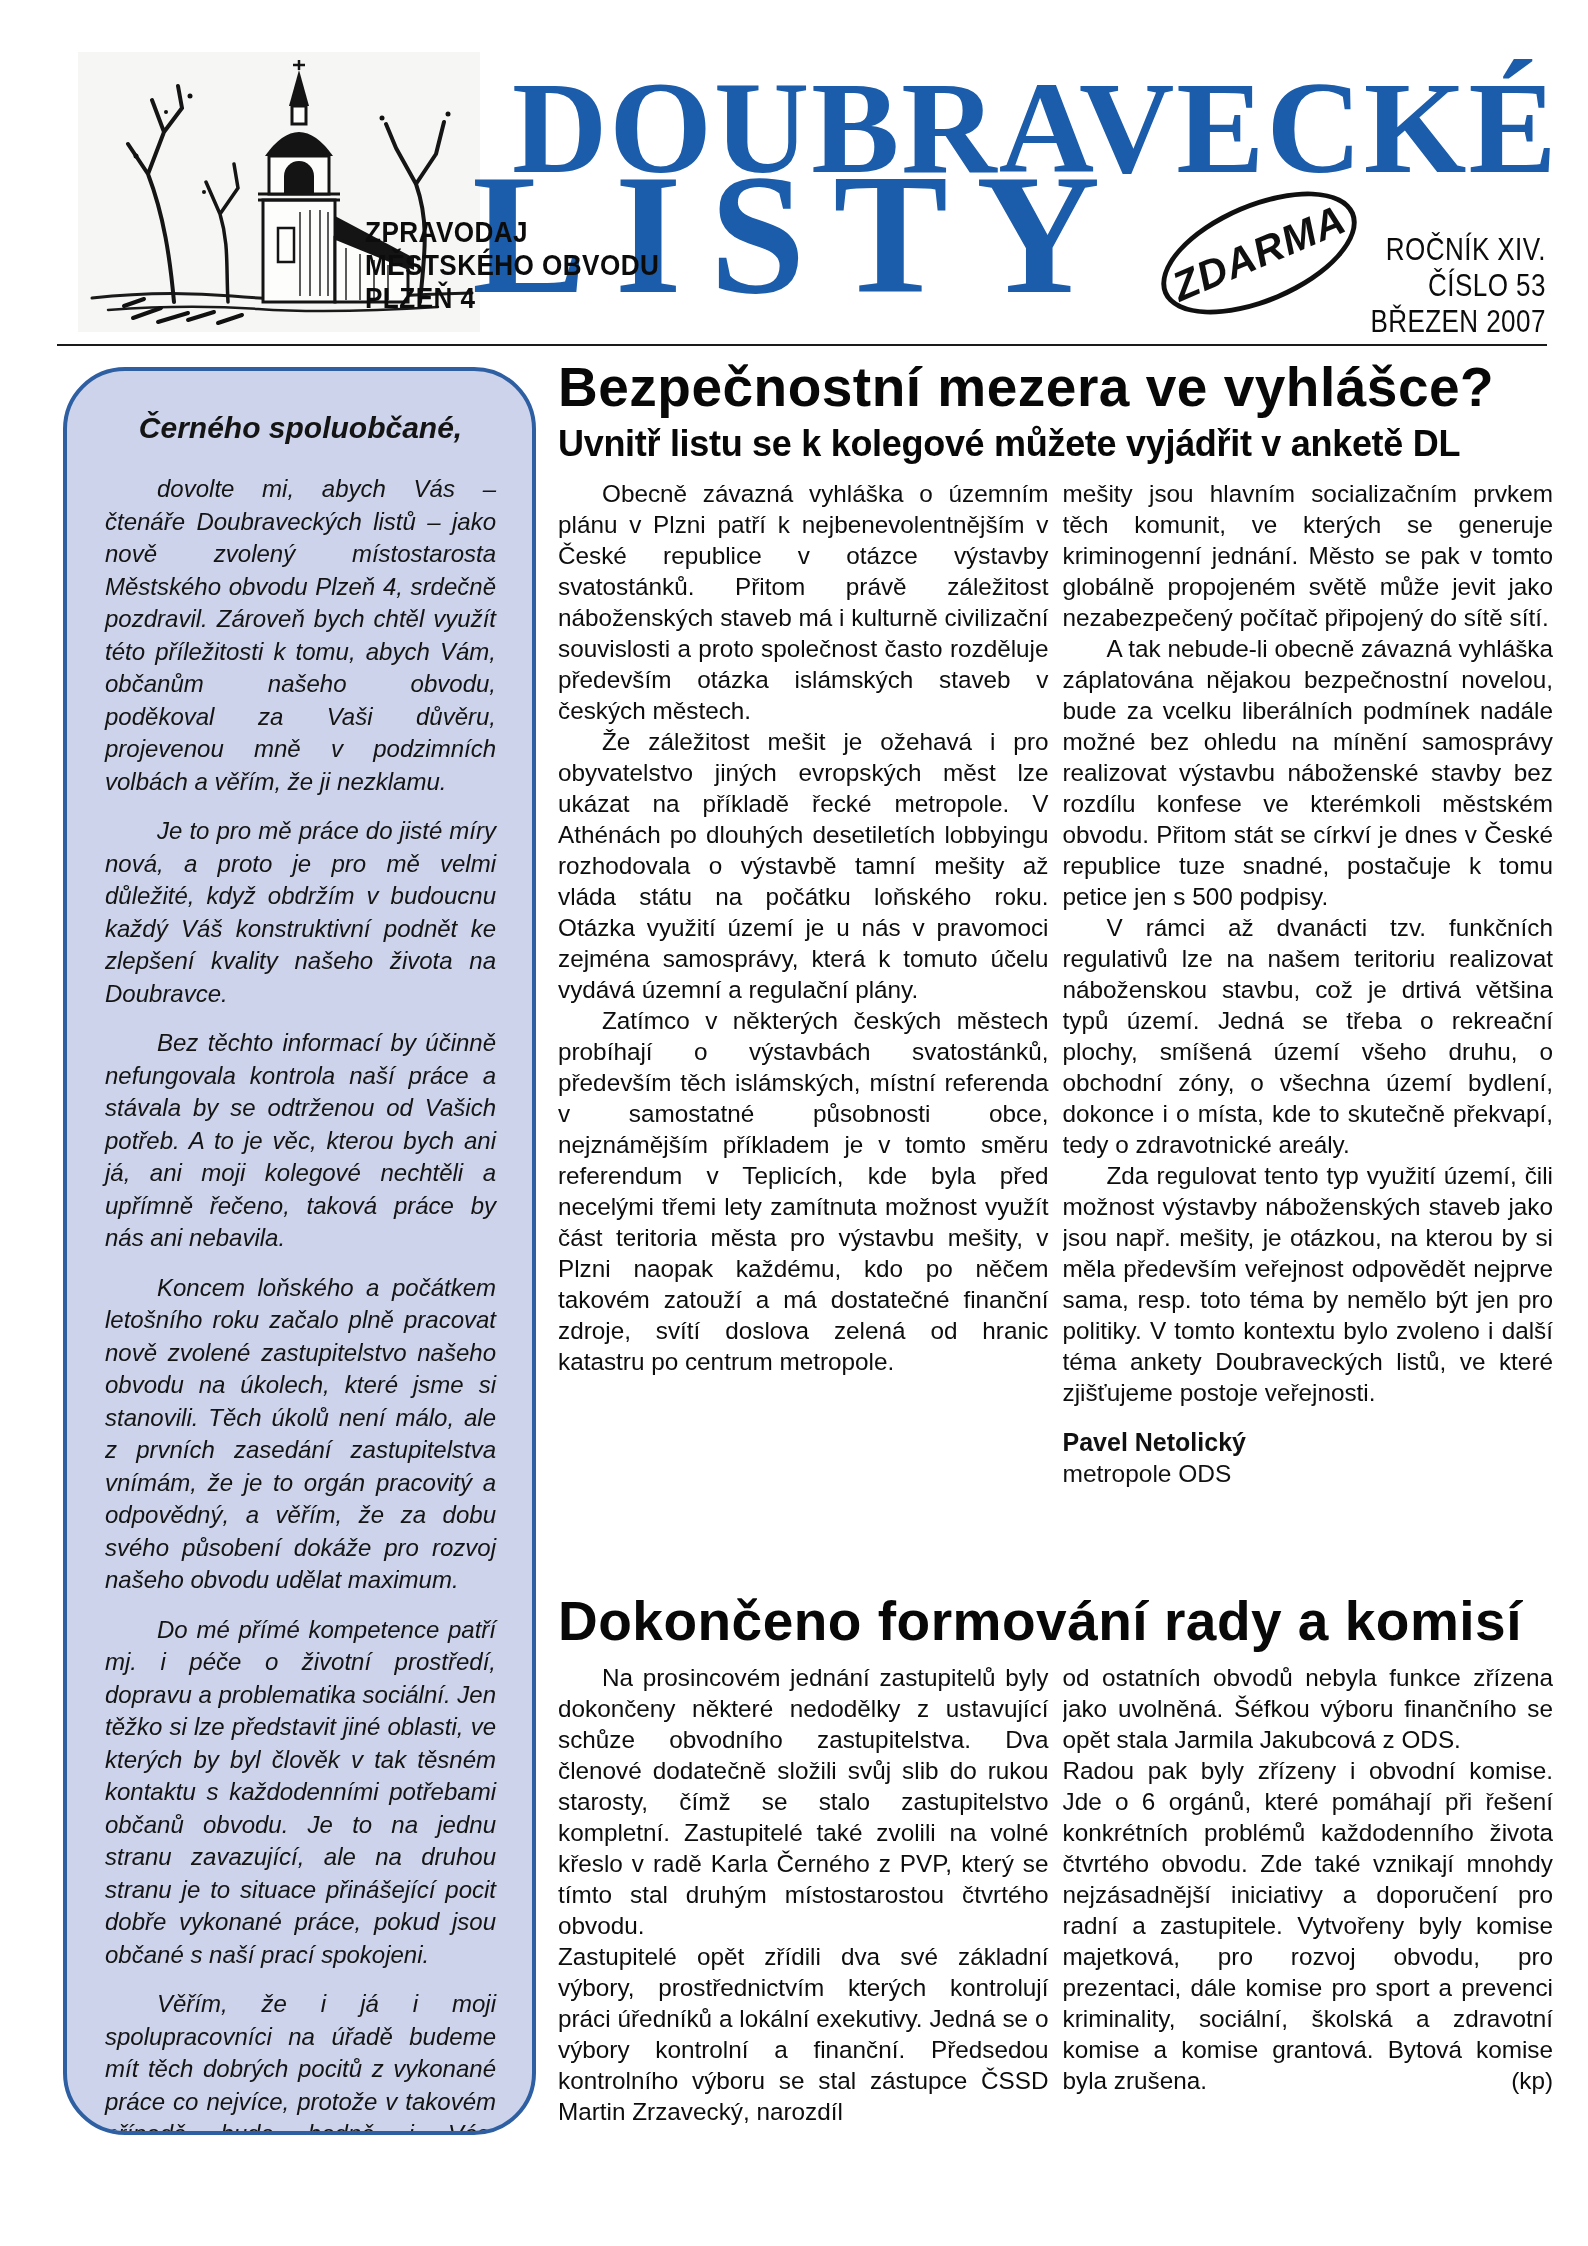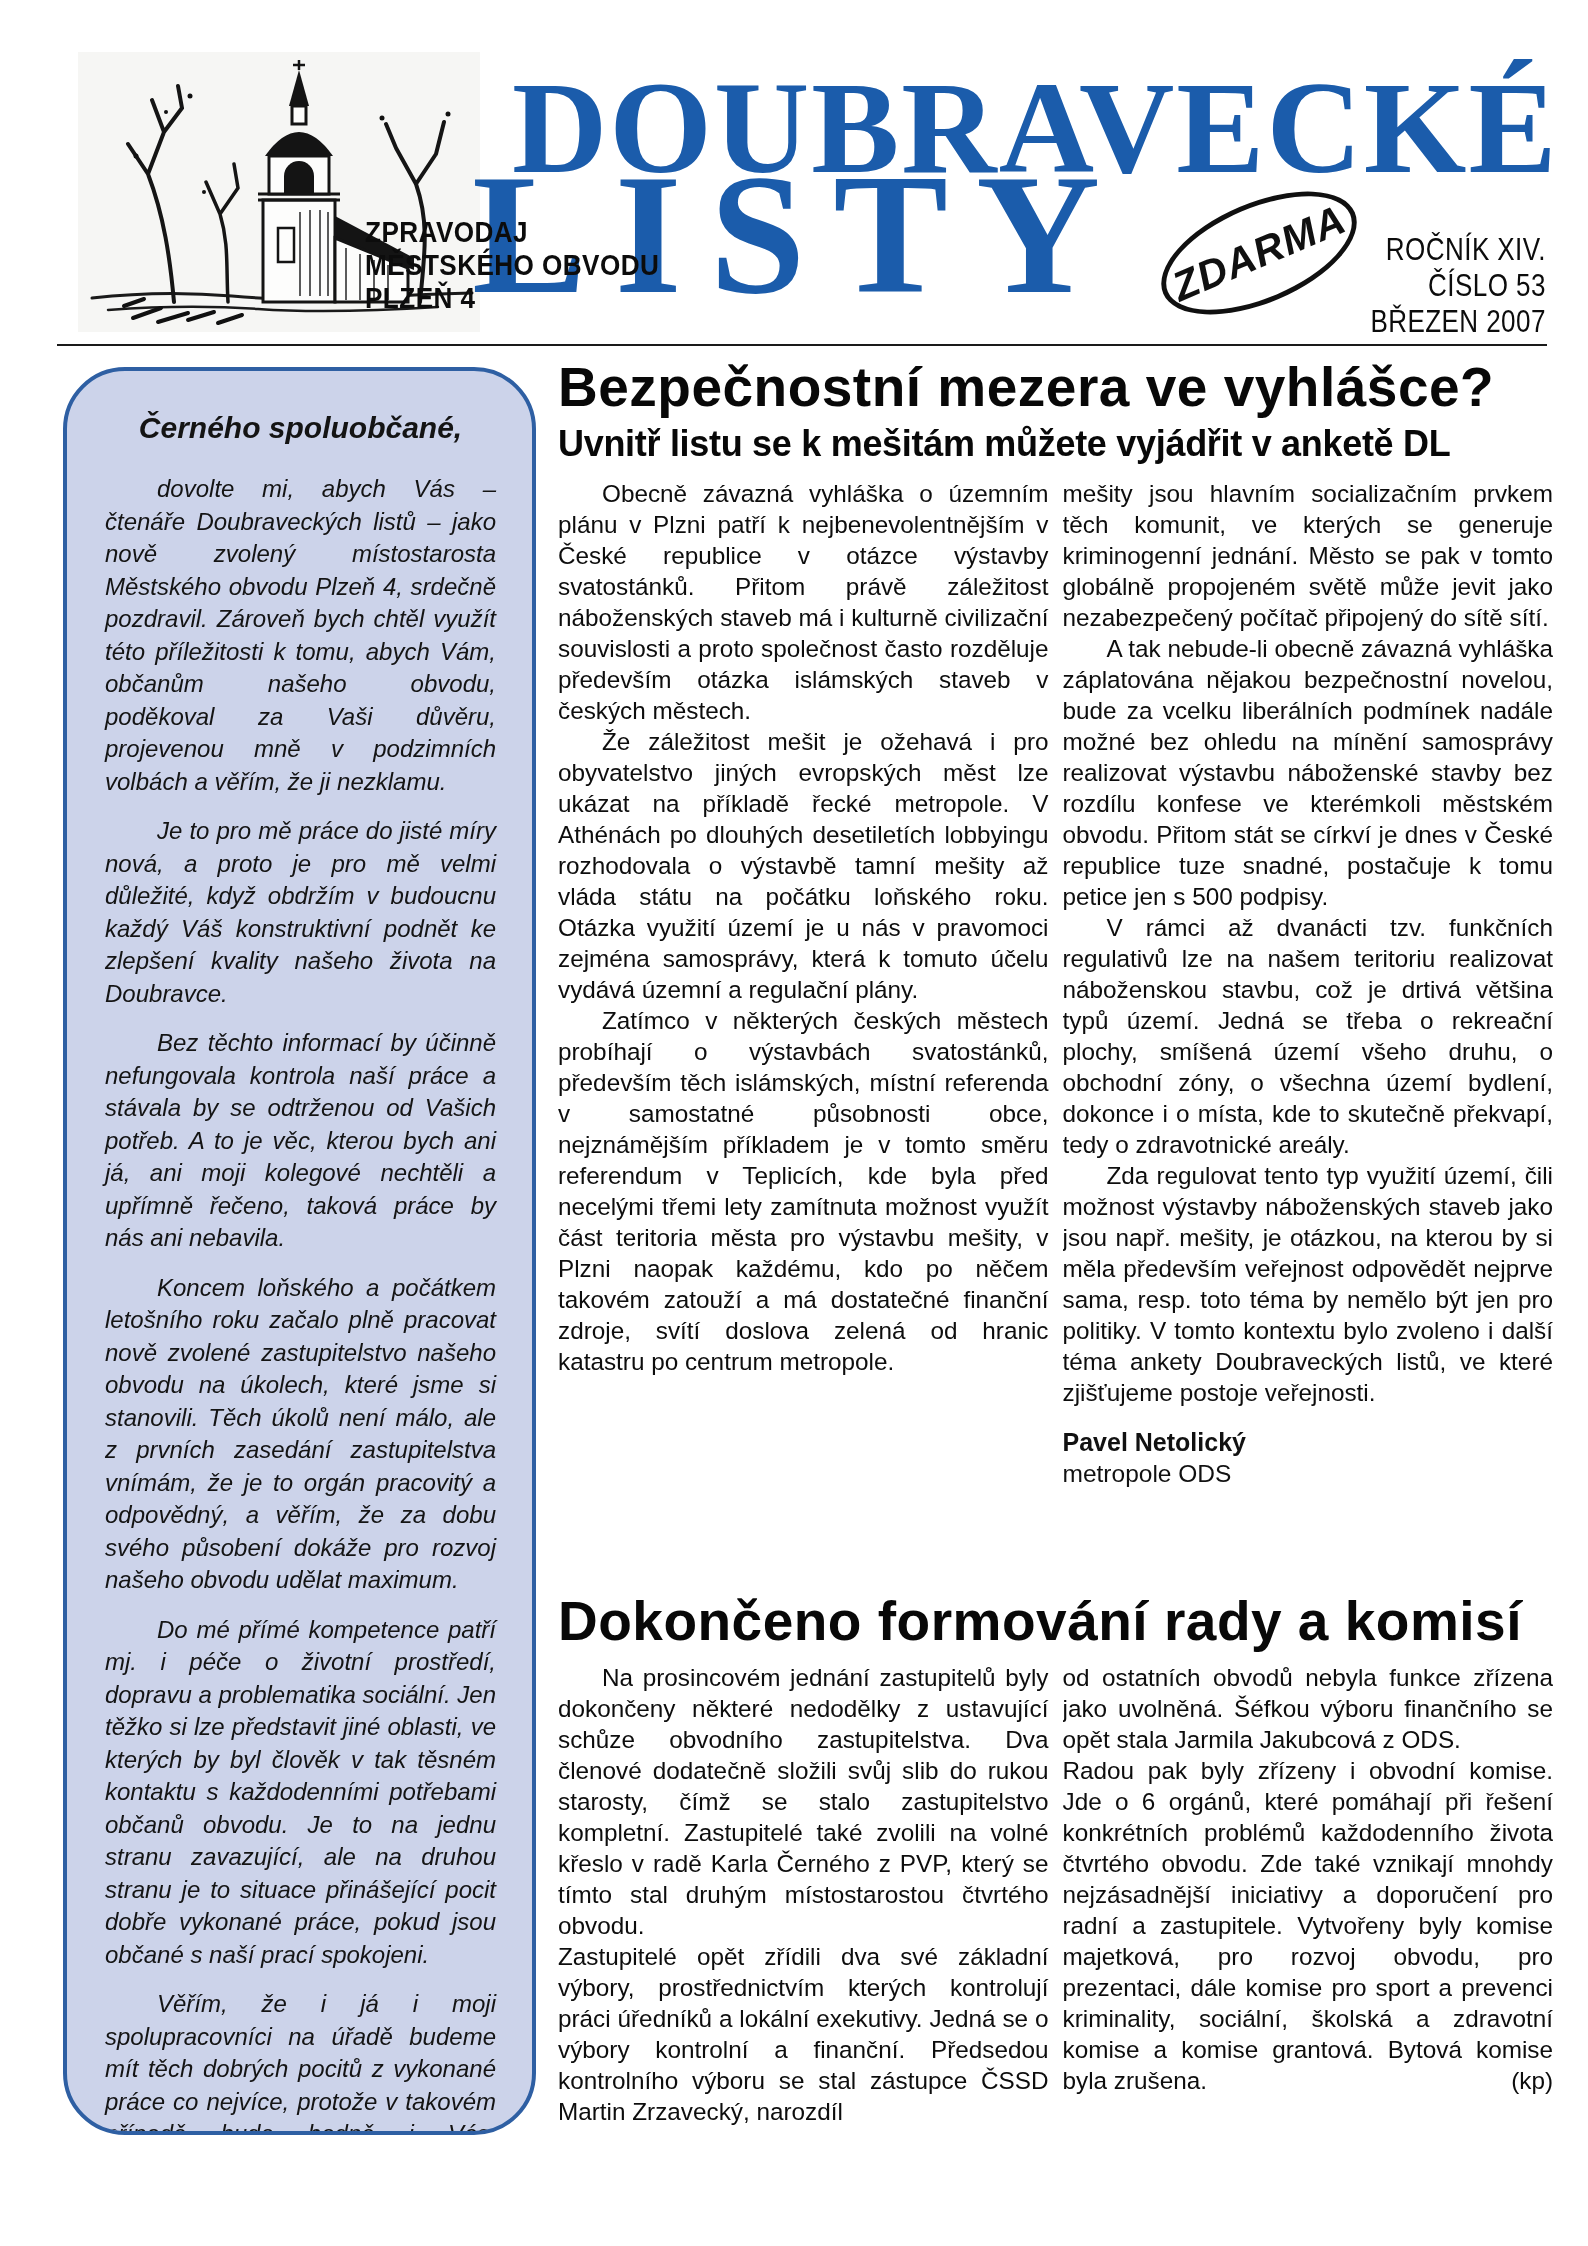--- a/index.html
+++ b/index.html
@@ -155,21 +155,21 @@
     <p>Koncem loňského a počátkem letošního roku začalo plně pracovat nově zvolené zastupitelstvo našeho obvodu na úkolech, které jsme si stanovili. Těch úkolů není málo, ale z prvních zasedání zastupitelstva vnímám, že je to orgán pracovitý a odpovědný, a věřím, že za dobu svého působení dokáže pro rozvoj našeho obvodu udělat maximum.</p>
     <p>Do mé přímé kompetence patří mj. i péče o životní prostředí, dopravu a problematika sociální. Jen těžko si lze představit jiné oblasti, ve kterých by byl člověk v tak těsném kontaktu s každodenními potřebami občanů obvodu. Je to na jednu stranu zavazující, ale na druhou stranu je to situace přinášející pocit dobře vykonané práce, pokud jsou občané s naší prací spokojeni.</p>
     <p>Věřím, že i já i moji spolupracovníci na úřadě budeme mít těch dobrých pocitů z vykonané práce co nejvíce, protože v takovém případě bude hodně i Vás, spokojených občanů Doubravky. A to je vlastně smysl naší práce…</p>
 
   </div>
 
   <div class="main">
 
     <div class="art1">
       <h1 class="art-title">Bezpečnostní mezera ve vyhlášce?</h1>
-      <h2 class="art-subtitle">Uvnitř listu se k mešitám můžete vyjádřit v anketě DL</h2>
+      <h2 class="art-subtitle">Uvnitř listu se k kolegové můžete vyjádřit v anketě DL</h2>
       <div class="cols">
         <div class="col col-a1">
           <p>Obecně závazná vyhláška o územním plánu v Plzni patří k nejbenevolentnějším v České republice v otázce výstavby svatostánků. Přitom právě záležitost náboženských staveb má i kulturně civilizační souvislosti a proto společnost často rozděluje především otázka islámských staveb v českých městech.</p>
           <p>Že záležitost mešit je ožehavá i pro obyvatelstvo jiných evropských měst lze ukázat na příkladě řecké metropole. V Athénách po dlouhých desetiletích lobbyingu rozhodovala o výstavbě tamní mešity až vláda státu na počátku loňského roku. Otázka využití území je u nás v pravomoci zejména samosprávy, která k tomuto účelu vydává územní a regulační plány.</p>
           <p>Zatímco v některých českých městech probíhají o výstavbách svatostánků, především těch islámských, místní referenda v samostatné působnosti obce, nejznámějším příkladem je v tomto směru referendum v Teplicích, kde byla před necelými třemi lety zamítnuta možnost využít část teritoria města pro výstavbu mešity, v Plzni naopak každému, kdo po něčem takovém zatouží a má dostatečné finanční zdroje, svítí doslova zelená od hranic katastru po centrum metropole.</p>
         </div>
         <div class="col col-a1">
           <p class="flush">mešity jsou hlavním socializačním prvkem těch komunit, ve kterých se generuje kriminogenní jednání. Město se pak v tomto globálně propojeném světě může jevit jako nezabezpečený počítač připojený do sítě sítí.</p>
           <p>A tak nebude-li obecně závazná vyhláška záplatována nějakou bezpečnostní novelou, bude za vcelku liberálních podmínek nadále možné bez ohledu na mínění samosprávy realizovat výstavbu náboženské stavby bez rozdílu konfese ve kterémkoli městském obvodu. Přitom stát se církví je dnes v České republice tuze snadné, postačuje k tomu petice jen s 500 podpisy.</p>
           <p>V rámci až dvanácti tzv. funkčních regulativů lze na našem teritoriu realizovat náboženskou stavbu, což je drtivá většina typů území. Jedná se třeba o rekreační plochy, smíšená území všeho druhu, o obchodní zóny, o všechna území bydlení, dokonce i o místa, kde to skutečně překvapí, tedy o zdravotnické areály.</p>

